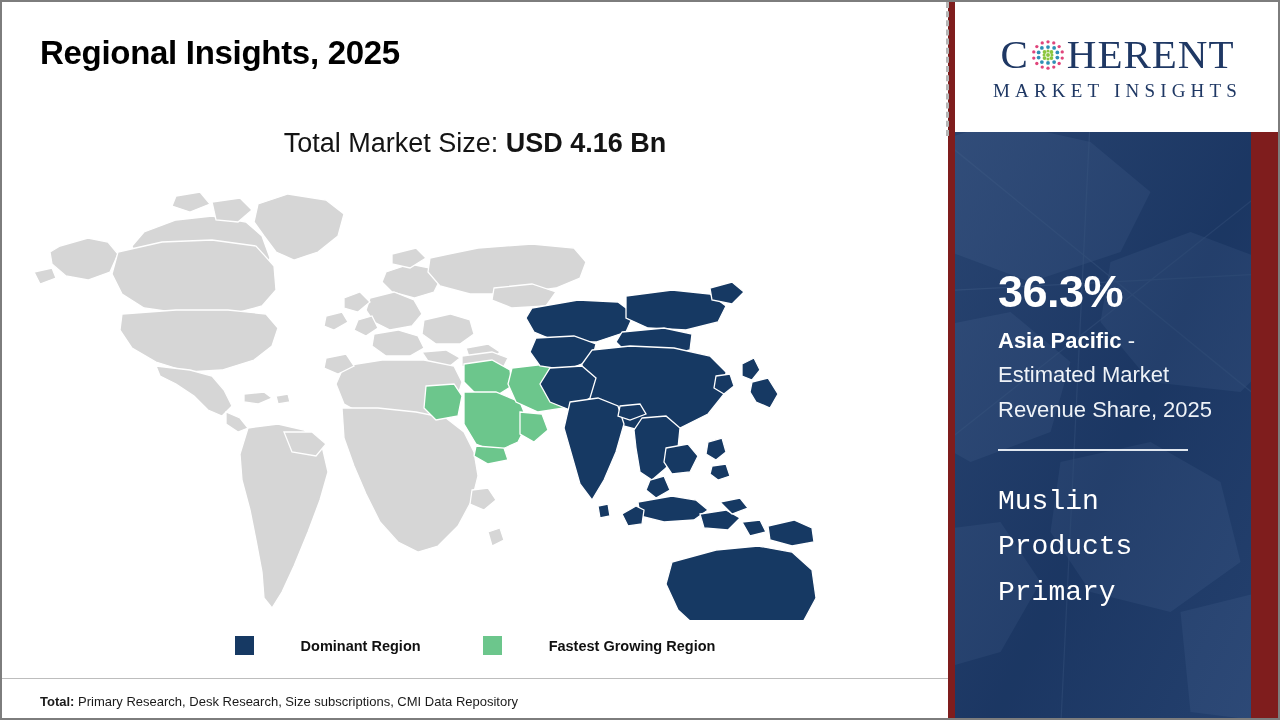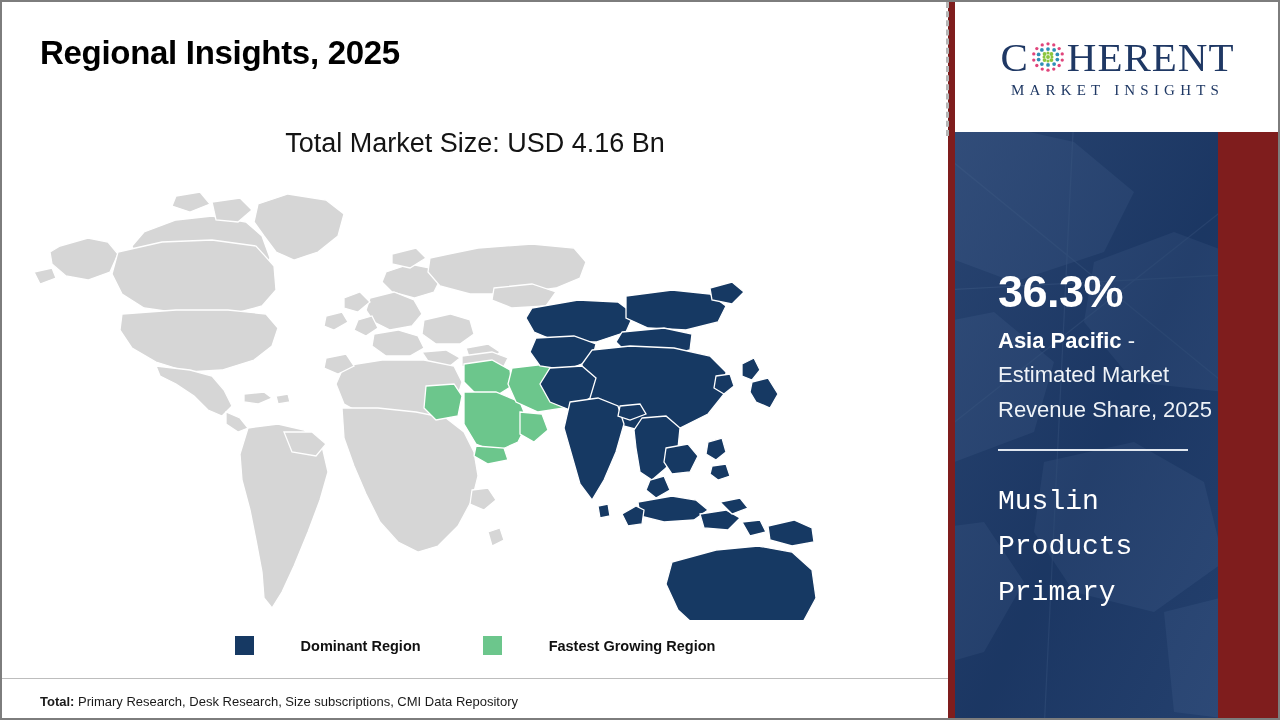--- a/index.html
+++ b/index.html
@@ -41,21 +41,21 @@
   #market-size-line {
     position: absolute;
     left: 0; top: 126px;
     width: 946px;
     text-align: center;
     font-size: 27px;
     color: #141414;
     white-space: nowrap;
   }
   #market-size-label { font-weight: 400; }
-  #market-size-value { font-weight: normal; }
+  #market-size-value { font-weight: bold; }
 
   
   #map-wrap {
     position: absolute;
     left: 24px; top: 178px;
     width: 800px; height: 440px;
   }
   #world-map { display: block; width: 100%; height: 100%; }
 
   
@@ -133,33 +133,34 @@
     letter-spacing: 1px;
     line-height: 1;
   }
   #logo-globe {
     width: 36px; height: 36px;
     margin: 0 1px 0 1px;
     display: block;
   }
   #logo-sub {
     font-family: "Liberation Serif", serif;
-    font-size: 15px;
+    font-size: 19px;
     color: #1f3864;
     letter-spacing: 5.2px;
     margin-top: 3px;
     white-space: nowrap;
   }
 
   #right-panel {
     position: absolute;
     left: 953px; top: 130px;
     width: 263px; height: 586px;
     background: #1d3a69;
     overflow: hidden;
+    padding-left: 33px;
   }
   #right-panel-texture {
     position: absolute;
     left: 0; top: 0;
     width: 100%; height: 100%;
     opacity: 0.14;
   }
   #right-panel-texture svg { display:block; width: 100%; height: 100%; }
   #right-panel-shade {
     position: absolute;

